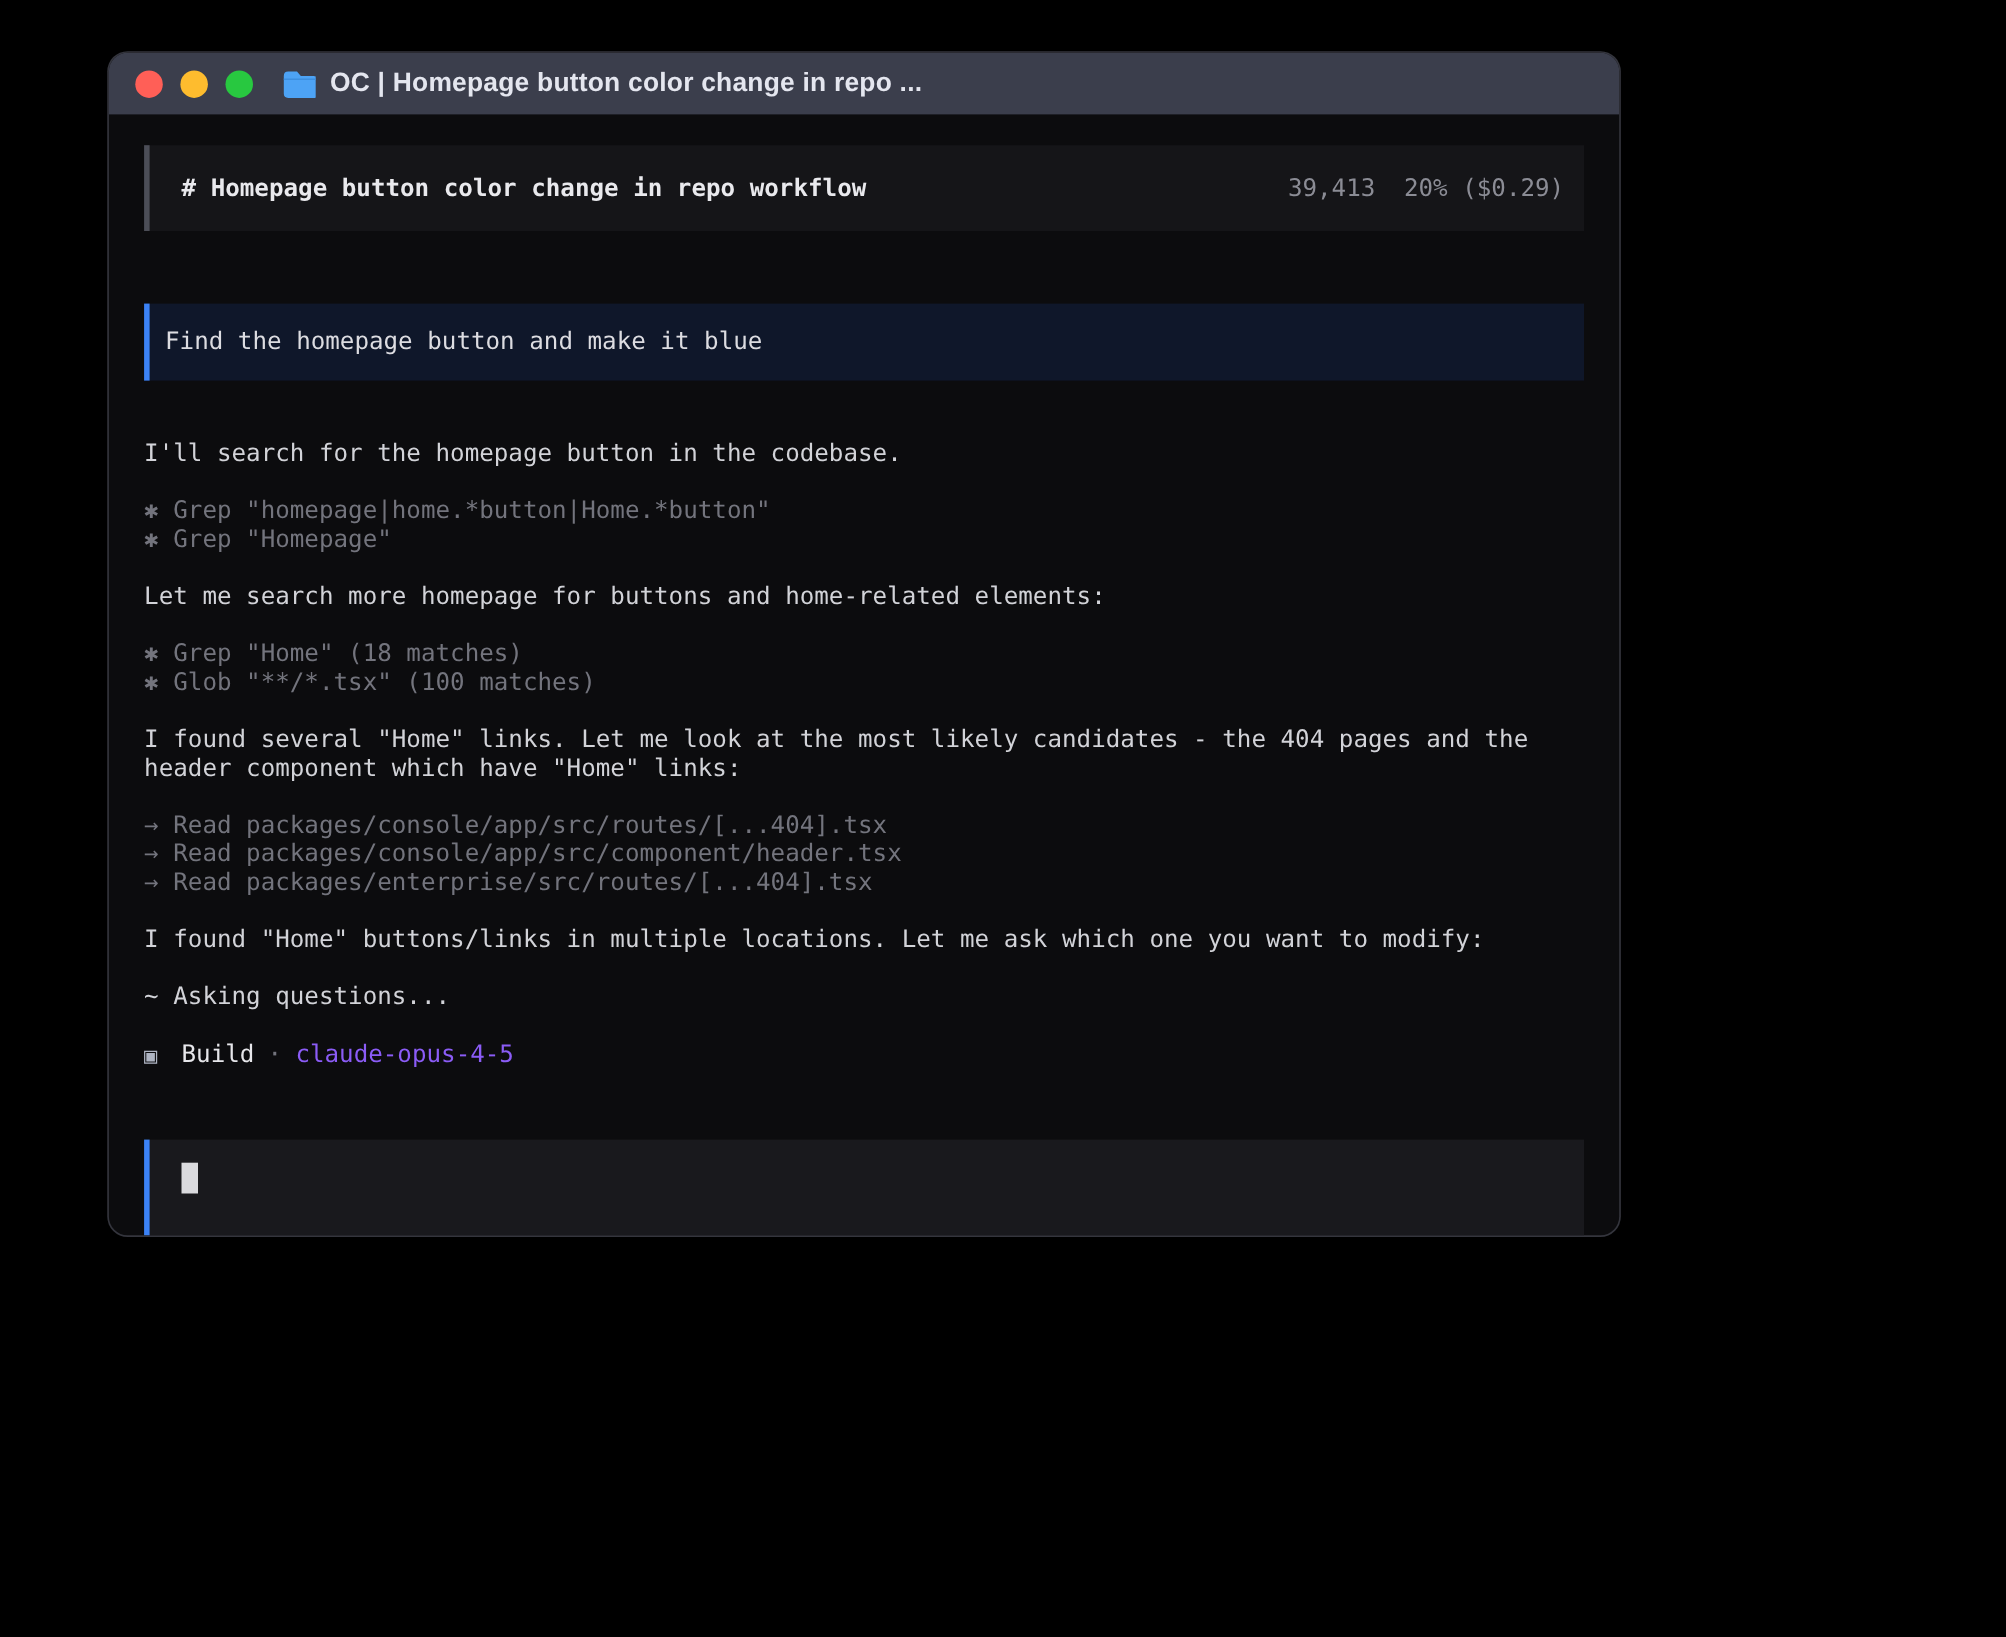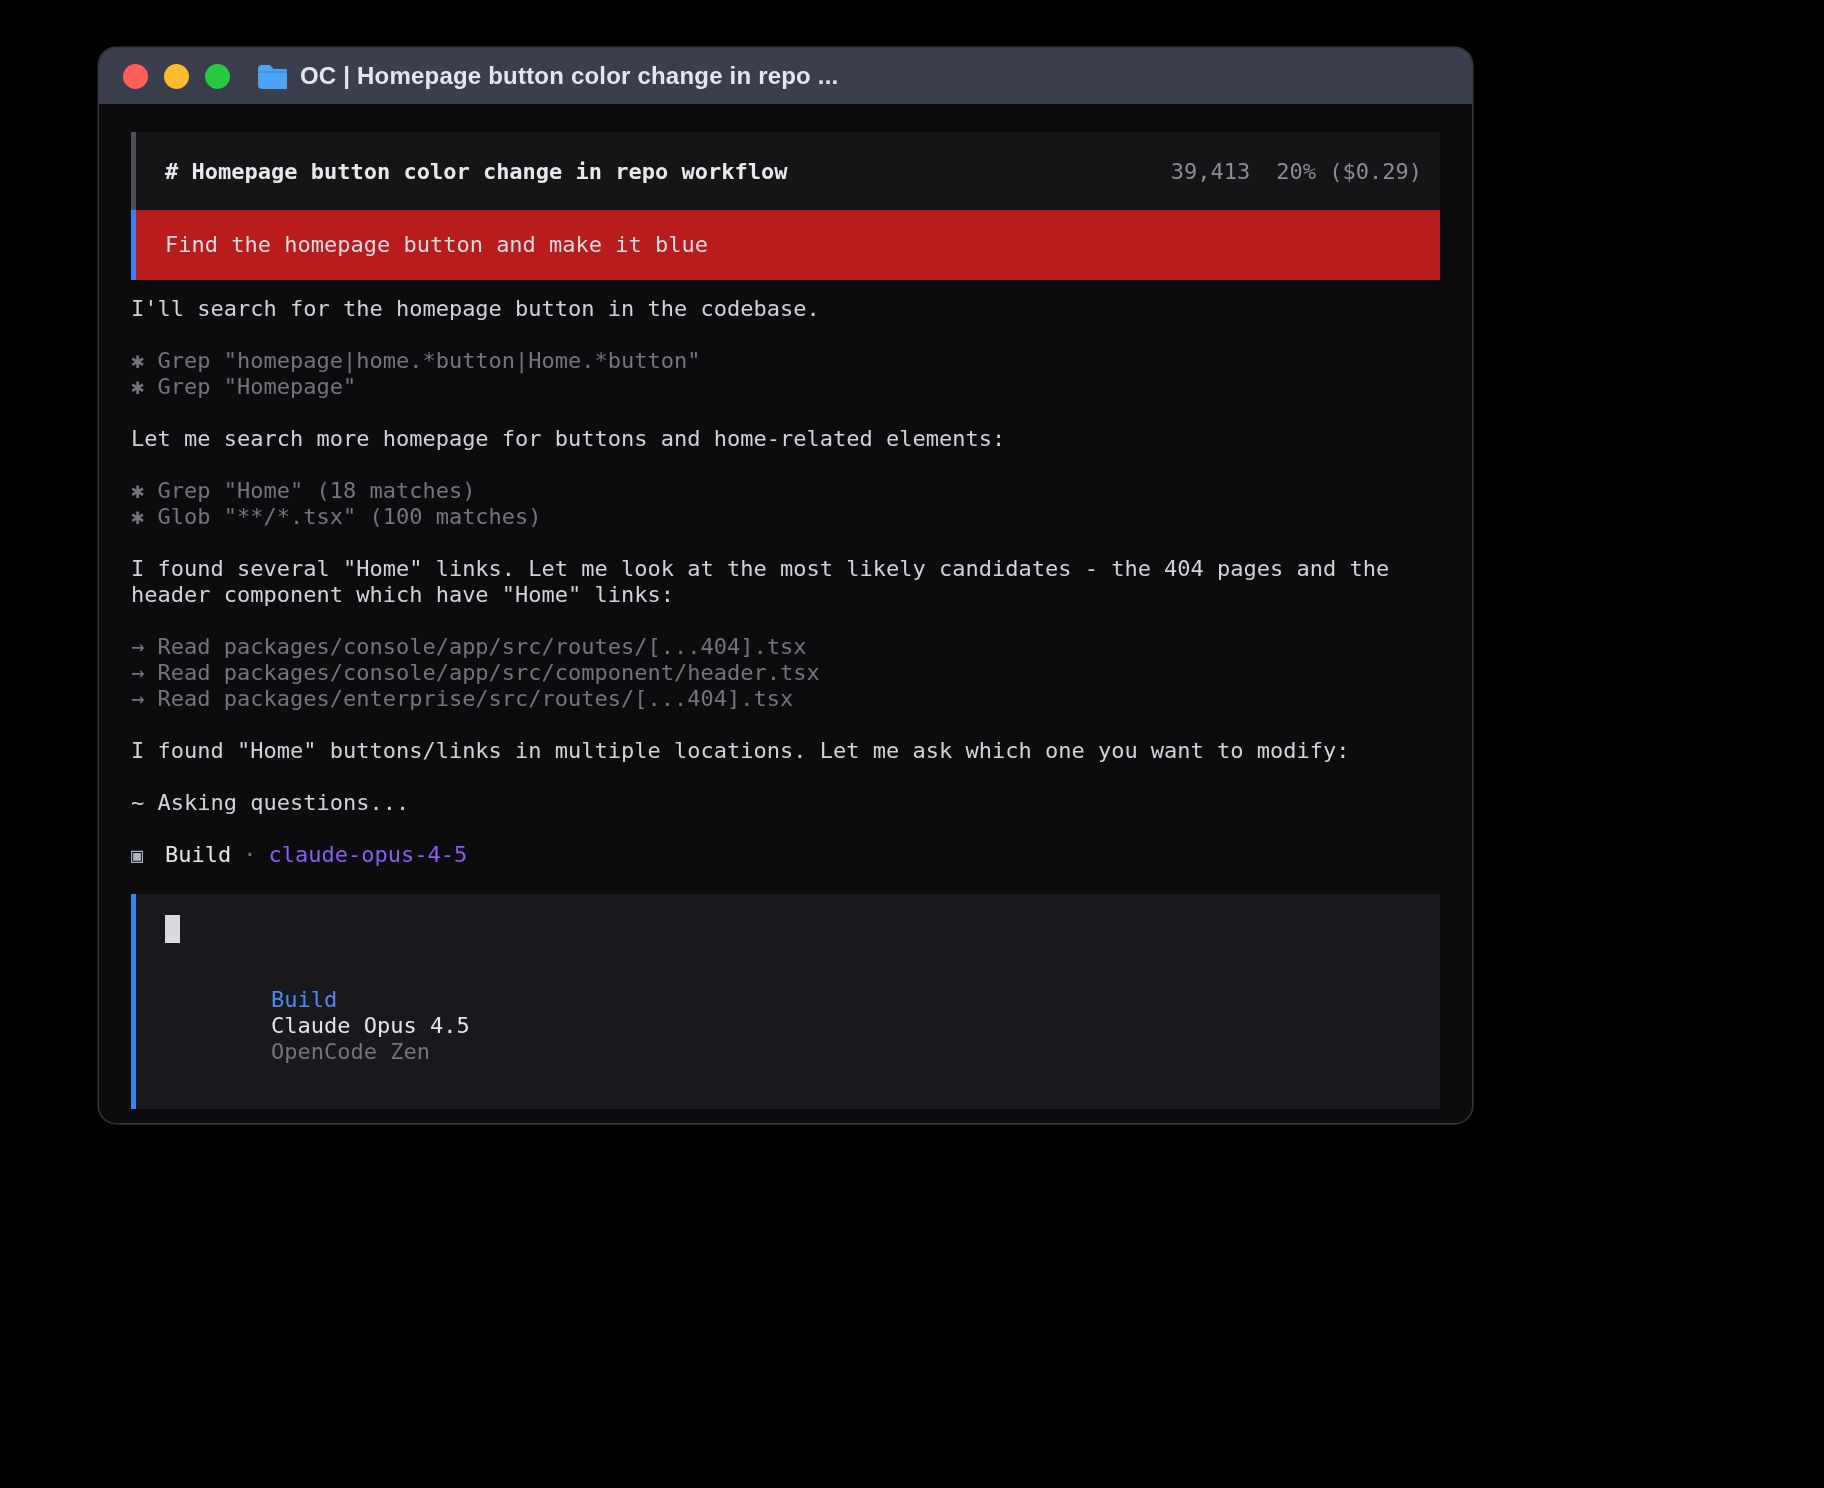--- a/index.html
+++ b/index.html
@@ -36,36 +36,37 @@
     font-weight:bold; font-size:24px;
     color:#e4e6ef; letter-spacing:.2px;
     white-space:pre;
   }
   
   .content {
     flex:1;
     padding:28px 32px 0 32px;
     font-size:22px;
     color:#cfd0d5;
-    display:flex; flex-direction:column;
+    display:flex; flex-direction:column;gap:38px;
   }
   .session-header {
     flex:0 0 78px;
     background:#151518;
     border-left:5px solid #4c4e57;
     display:flex; align-items:center; justify-content:space-between;
     padding:0 18px 0 29px;
   }
   .session-title { font-weight:bold; color:#e9e9ed; white-space:pre; }
   .session-stats { color:#8b8c95; white-space:pre; }
   .stat-gap { display:inline-block; width:26px; }
   .user-block {
-    background:#b91c1c;
+    margin-top:28px;
+    background:#0f172a;
     border-left:5px solid #3b82f6;
-    padding:22px 29px;
+    padding:22px 14px;
     line-height:26px;
   }
   .user-text { color:#dcdce1; white-space:pre; }
   .transcript { margin-top:16px; }
   .line { line-height:26px; white-space:pre; }
   .line.gap { margin-top:26px; }
   .line.assistant { color:#d2d3d8; }
   .line.tool { color:#73747d; }
   .agent-line {
     margin-top:26px; line-height:26px;

